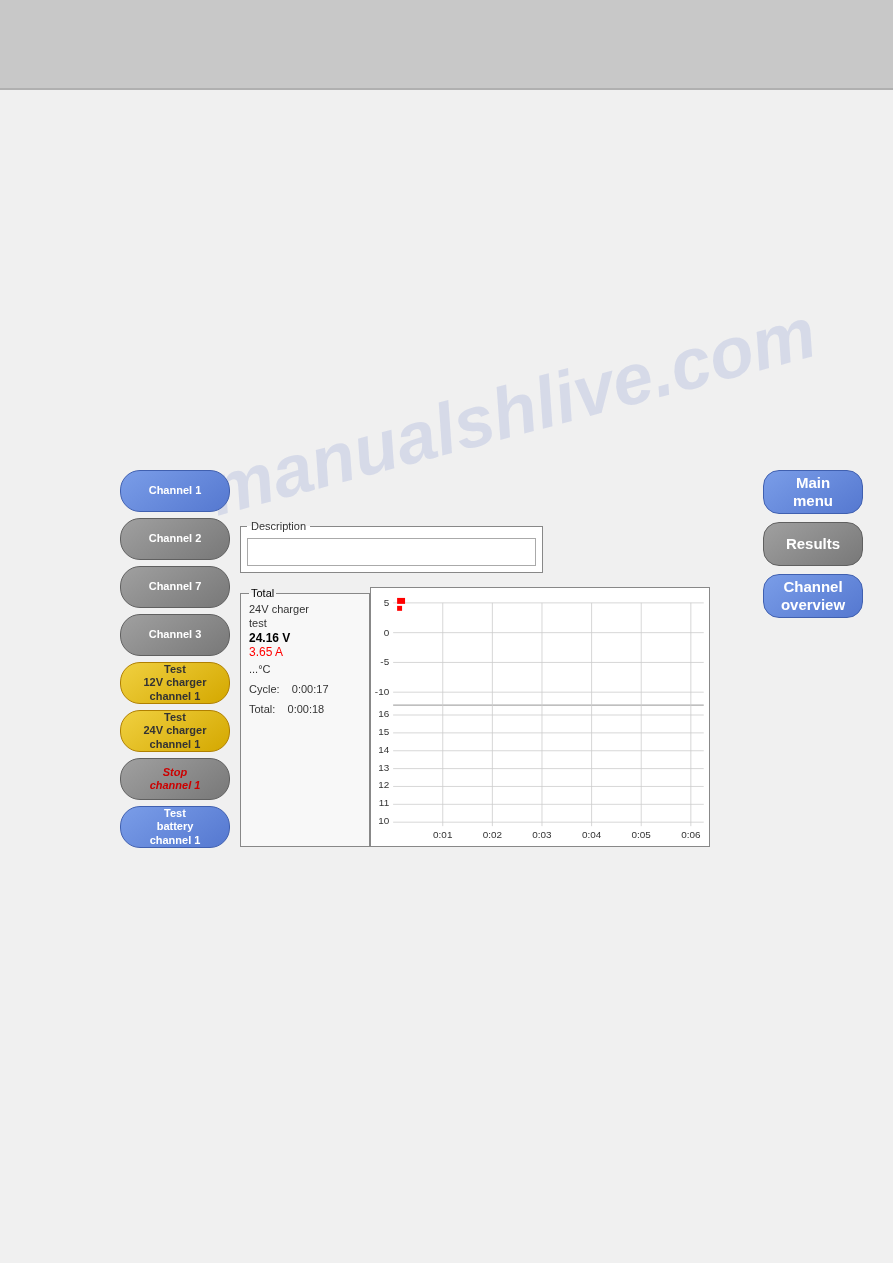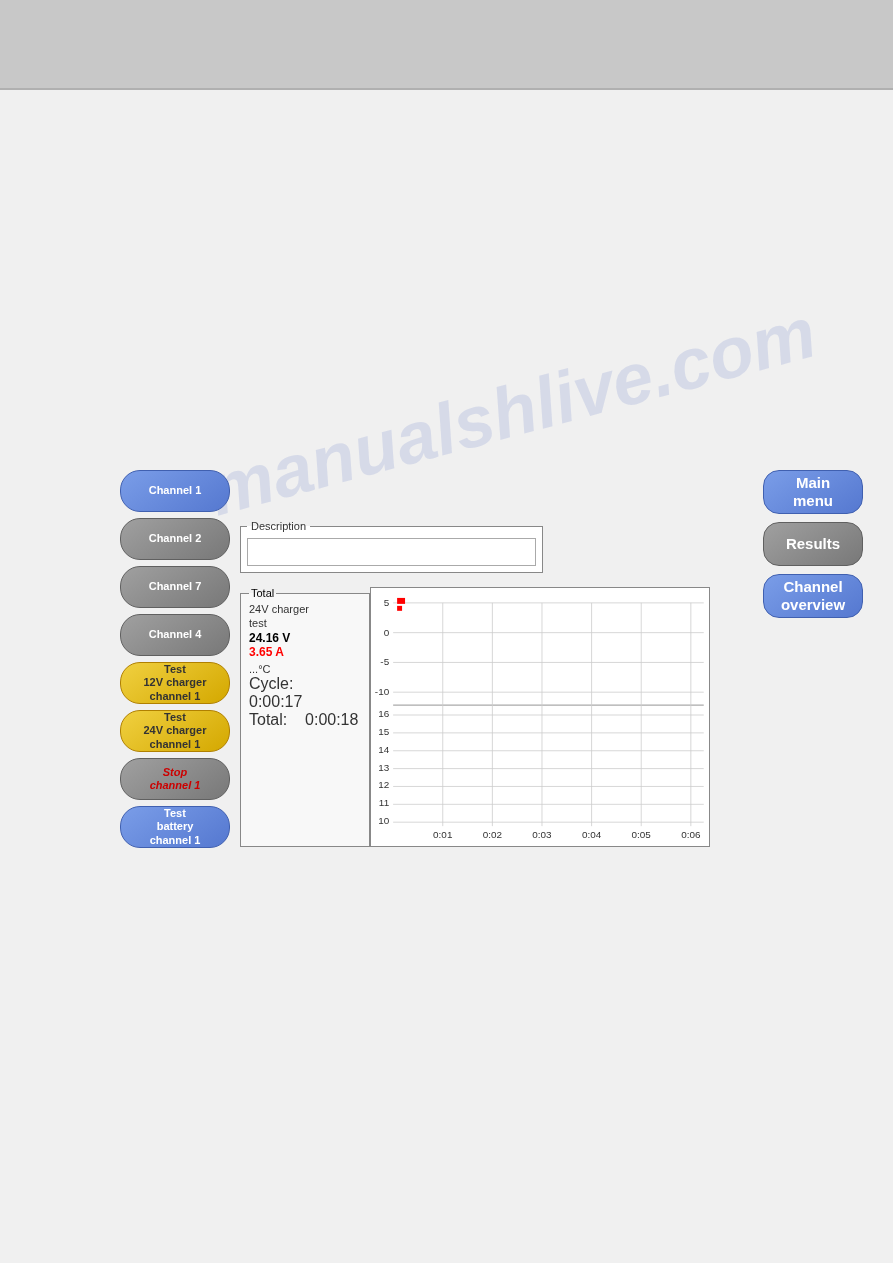--- a/index.html
+++ b/index.html
@@ -140,30 +140,31 @@
       margin-bottom: 2px;
     }
     .status-value-blue {
       color: #000000;
       font-size: 12px;
       font-weight: bold;
     }
     .status-value-red {
       color: red;
       font-size: 12px;
-      font-weight: bold;
+      font-weight: normal;
     }
     .status-temp {
       font-size: 11px;
       color: #333;
       margin-top: 4px;
     }
     .status-cycle {
-      font-size: 16px;
-      color: #333;
+      font-size: 11px;
+      color: #333;
+      margin-top: 8px;
     }
     .chart-area {
       position: relative;
       width: 340px;
       height: 260px;
       background: white;
       border: 1px solid #888;
     }
     .chart-svg {
       width: 100%;
@@ -202,21 +203,21 @@
 
 <div class="main-content">
 
   <div class="watermark">manualshlive.com</div>
 
   <div class="left-panel">
 
     <button class="btn btn-blue">Channel 1</button>
     <button class="btn btn-gray">Channel 2</button>
     <button class="btn btn-gray">Channel 7</button>
-    <button class="btn btn-gray">Channel 4</button>
+    <button class="btn btn-gray">Channel 3</button>
     <button class="btn btn-yellow" style="white-space:pre-line">Test
 12V charger
 channel 1</button>
     <button class="btn btn-yellow" style="white-space:pre-line">Test
 24V charger
 channel 1</button>
     <button class="btn btn-stop" style="white-space:pre-line">Stop
 channel 1</button>
     <button class="btn btn-blue" style="white-space:pre-line">Test
 battery

